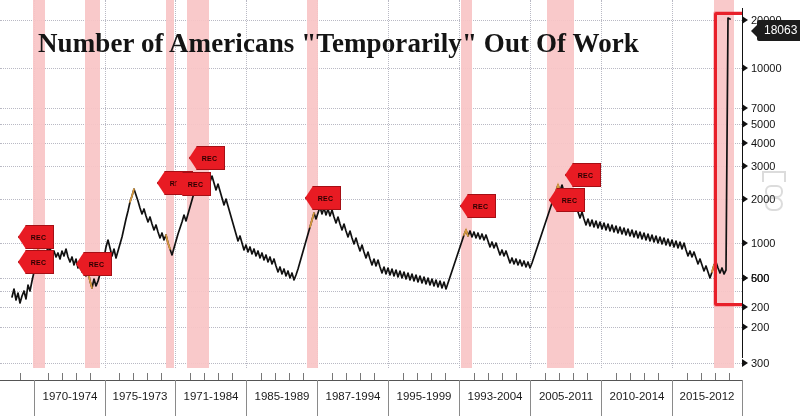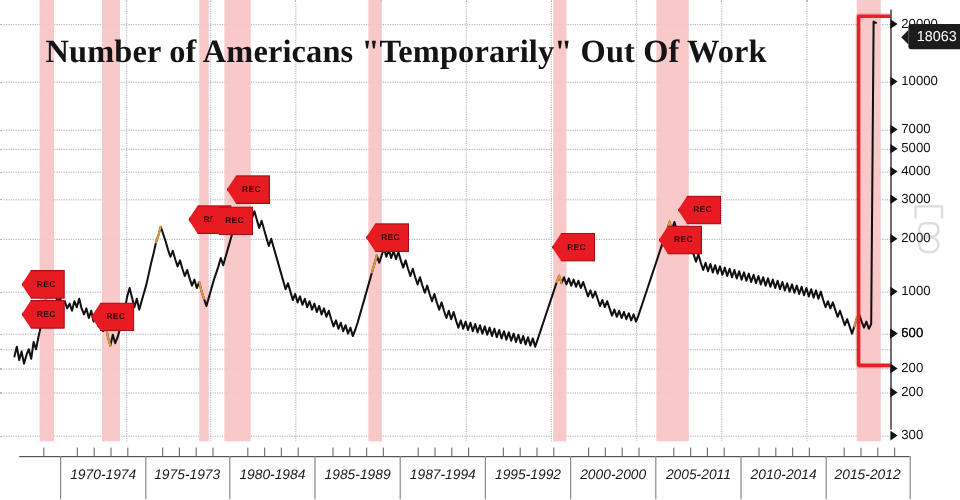--- a/index.html
+++ b/index.html
@@ -110,21 +110,21 @@
     position:absolute;left:-6px;top:50%;
     transform:translateY(-50%);
     border-top:6px solid transparent;
     border-bottom:6px solid transparent;
     border-right:6px solid #1c1c1c;
   }
 
   
   .xaxis{
     position:absolute;
-    left:16px;top:368px;width:742px;height:49px;font-style:italic;
+    left:0px;top:368px;width:742px;height:49px;
   }
   .xaxis-line{
     position:absolute;left:0;right:0;top:12px;height:0;
     border-top:1.5px solid #555;
   }
   .xminor{
     position:absolute;top:5px;width:0;height:7px;
     border-left:1px solid #777;
   }
   .xmajor{
@@ -423,23 +423,23 @@
     <div class="xmajor" style="left:317px"></div>
     <div class="xmajor" style="left:388px"></div>
     <div class="xmajor" style="left:459px"></div>
     <div class="xmajor" style="left:530px"></div>
     <div class="xmajor" style="left:601px"></div>
     <div class="xmajor" style="left:672px"></div>
     <div class="xmajor" style="left:742px"></div>
 
     <div class="xlabel" style="left:70px">1970-1974</div>
     <div class="xlabel" style="left:140px">1975-1973</div>
-    <div class="xlabel" style="left:211px">1980-1984</div>
+    <div class="xlabel" style="left:211px">1971-1984</div>
     <div class="xlabel" style="left:282px">1985-1989</div>
     <div class="xlabel" style="left:353px">1987-1994</div>
-    <div class="xlabel" style="left:424px">1995-1992</div>
-    <div class="xlabel" style="left:495px">2000-2000</div>
+    <div class="xlabel" style="left:424px">1995-1999</div>
+    <div class="xlabel" style="left:495px">1993-2004</div>
     <div class="xlabel" style="left:566px">2005-2011</div>
     <div class="xlabel" style="left:637px">2010-2014</div>
     <div class="xlabel" style="left:707px">2015-2012</div>
   </div>
 
 </div>
 
 </body></html>

